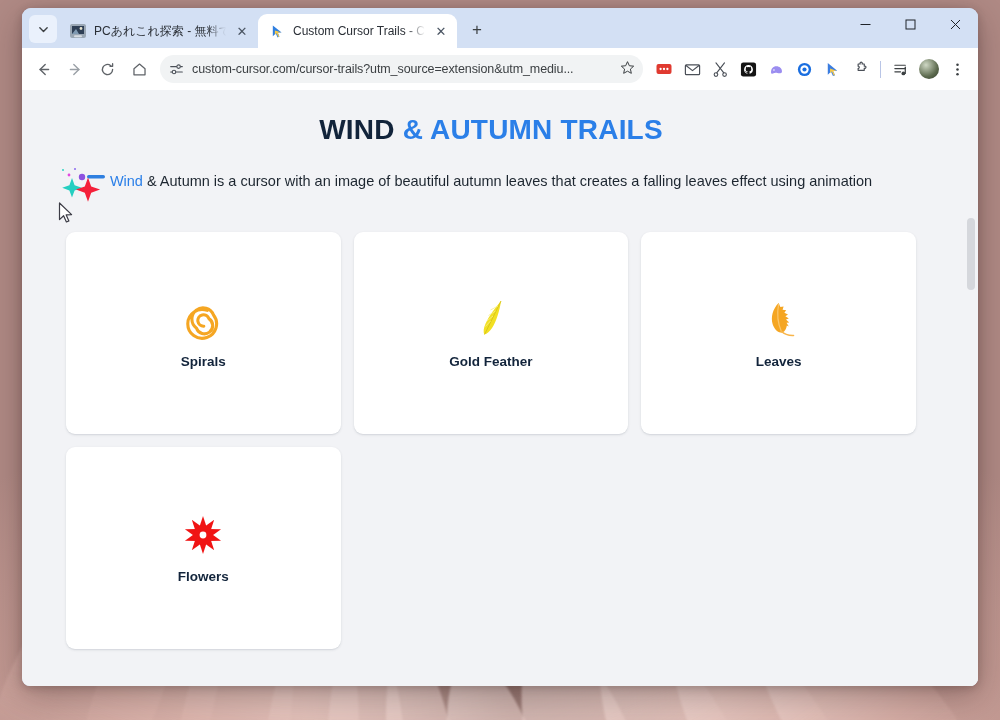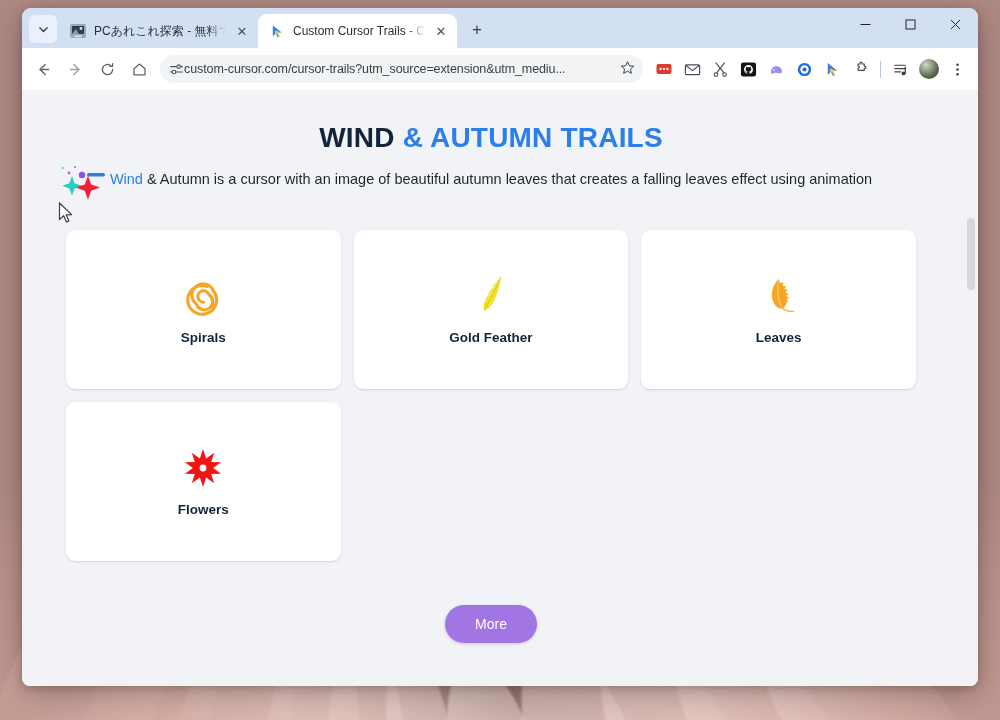--- a/index.html
+++ b/index.html
@@ -122,20 +122,21 @@
     display:flex; align-items:center; justify-content:center;
     color:#5f6368; border-radius: 50%;
   }
   .omnibox {
     flex: 1;
     height: 28px;
     background: #f1f3f4;
     border-radius: 15px;
     display:flex; align-items:center;
     padding: 0 8px 0 9px;
+    gap: 8px;
     margin: 0 6px 0 4px;
     min-width: 0;
   }
   .omnibox .url {
     flex: 1;
     font-size: 12.5px;
     color: #3c4043;
     white-space: nowrap; overflow: hidden;
     letter-spacing: -0.1px;
   }
@@ -159,31 +160,31 @@
     position: relative;
     overflow: hidden;
   }
   .pagescroll {
     position:absolute;
     top:0; left:0; right:18px; bottom:0;
   }
 
   h1.headline {
     text-align: center;
-    margin-top: 32px;
+    margin-top: 24px;
     font-size: 28px;
     font-weight: 800;
     letter-spacing: .2px;
     color: #12243b;
   }
   h1.headline .accent { color: #2b7fe8; }
 
   p.subtitle {
     text-align: center;
-    margin: 14px auto 0;
+    margin: 24px auto 0;
     max-width: 880px;
     font-size: 14.5px;
     line-height: 1.65;
     color: #1d2630;
     position: relative;
   }
   p.subtitle .lead { color: #2b7fe8; }
 
   .sparkle {
     position: absolute;
@@ -194,21 +195,21 @@
 
   .grid {
     display: grid;
     grid-template-columns: repeat(3, 1fr);
     gap: 13px;
     margin: 38px 44px 0 44px;
   }
   .card {
     background: #fff;
     border-radius: 9px;
-    height: 159px;
+    height: 202px;
     display: flex; flex-direction: column;
     align-items: center; justify-content: center;
     gap: 11px;
     box-shadow: 0 1px 3px rgba(18,30,50,.10), 0 1px 1px rgba(18,30,50,.05);
   }
   .card .icon { height: 46px; display:flex; align-items:center; justify-content:center; }
   .card .label {
     font-size: 13.5px; font-weight: 700; color: #12243b;
   }
 

